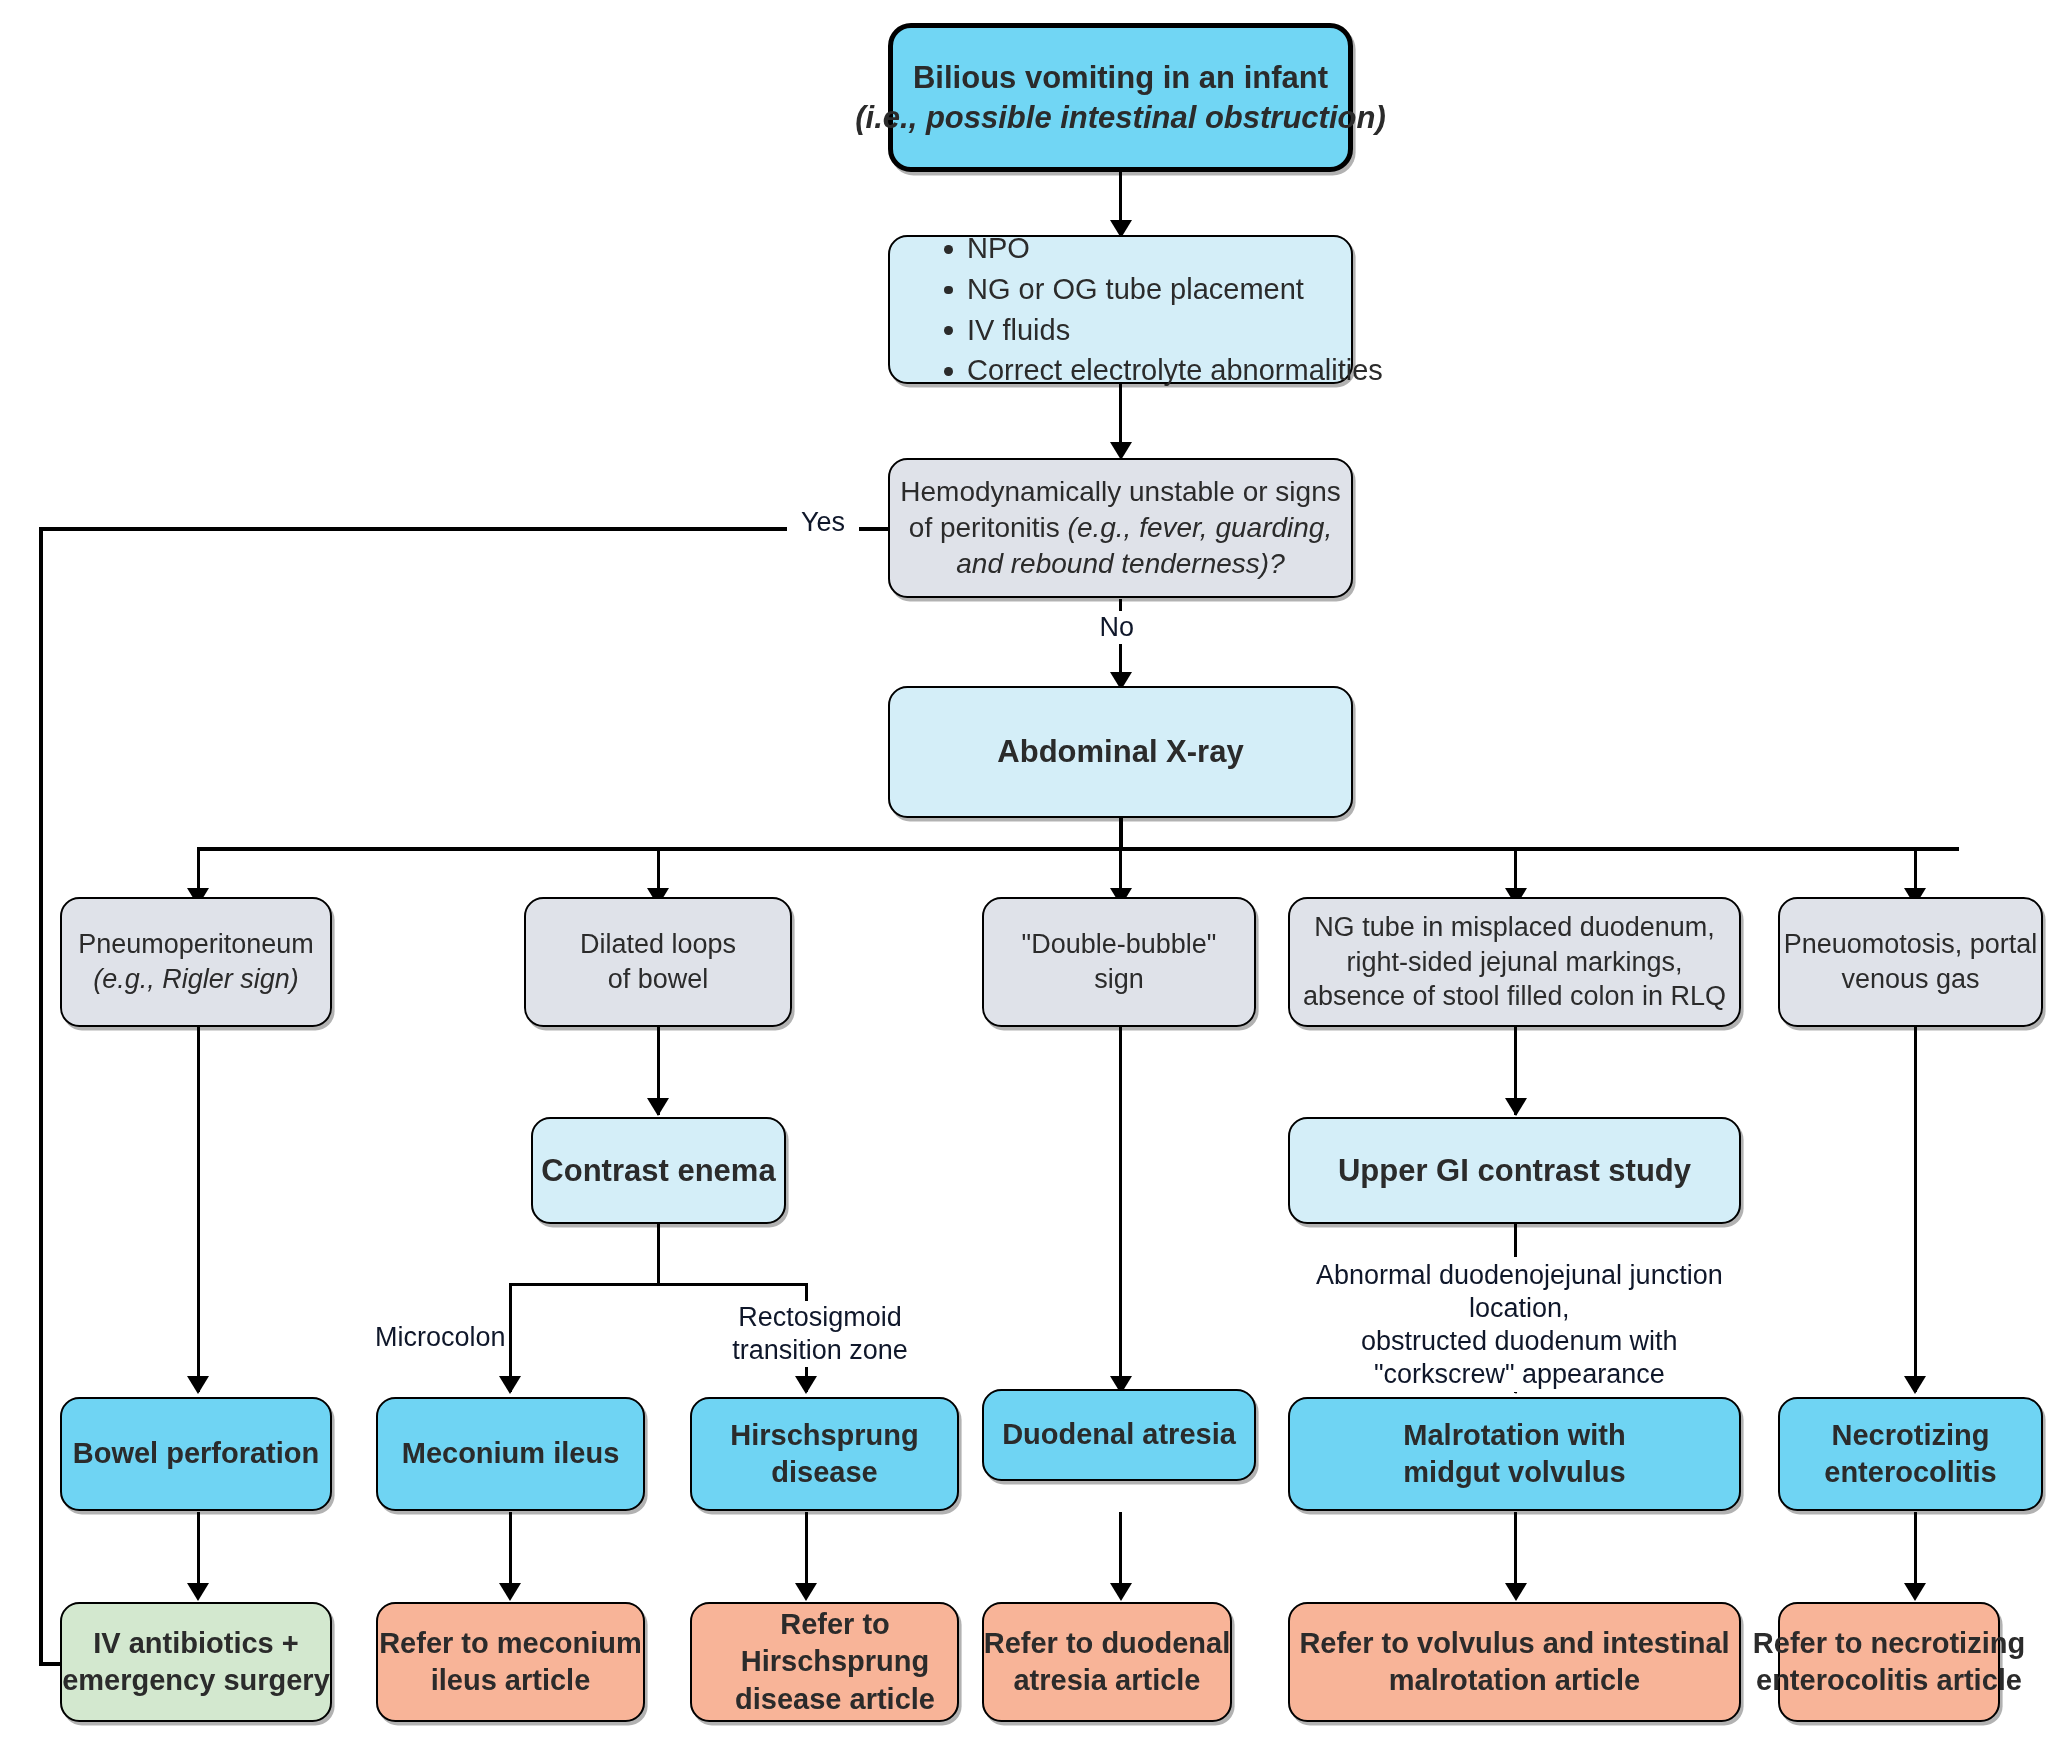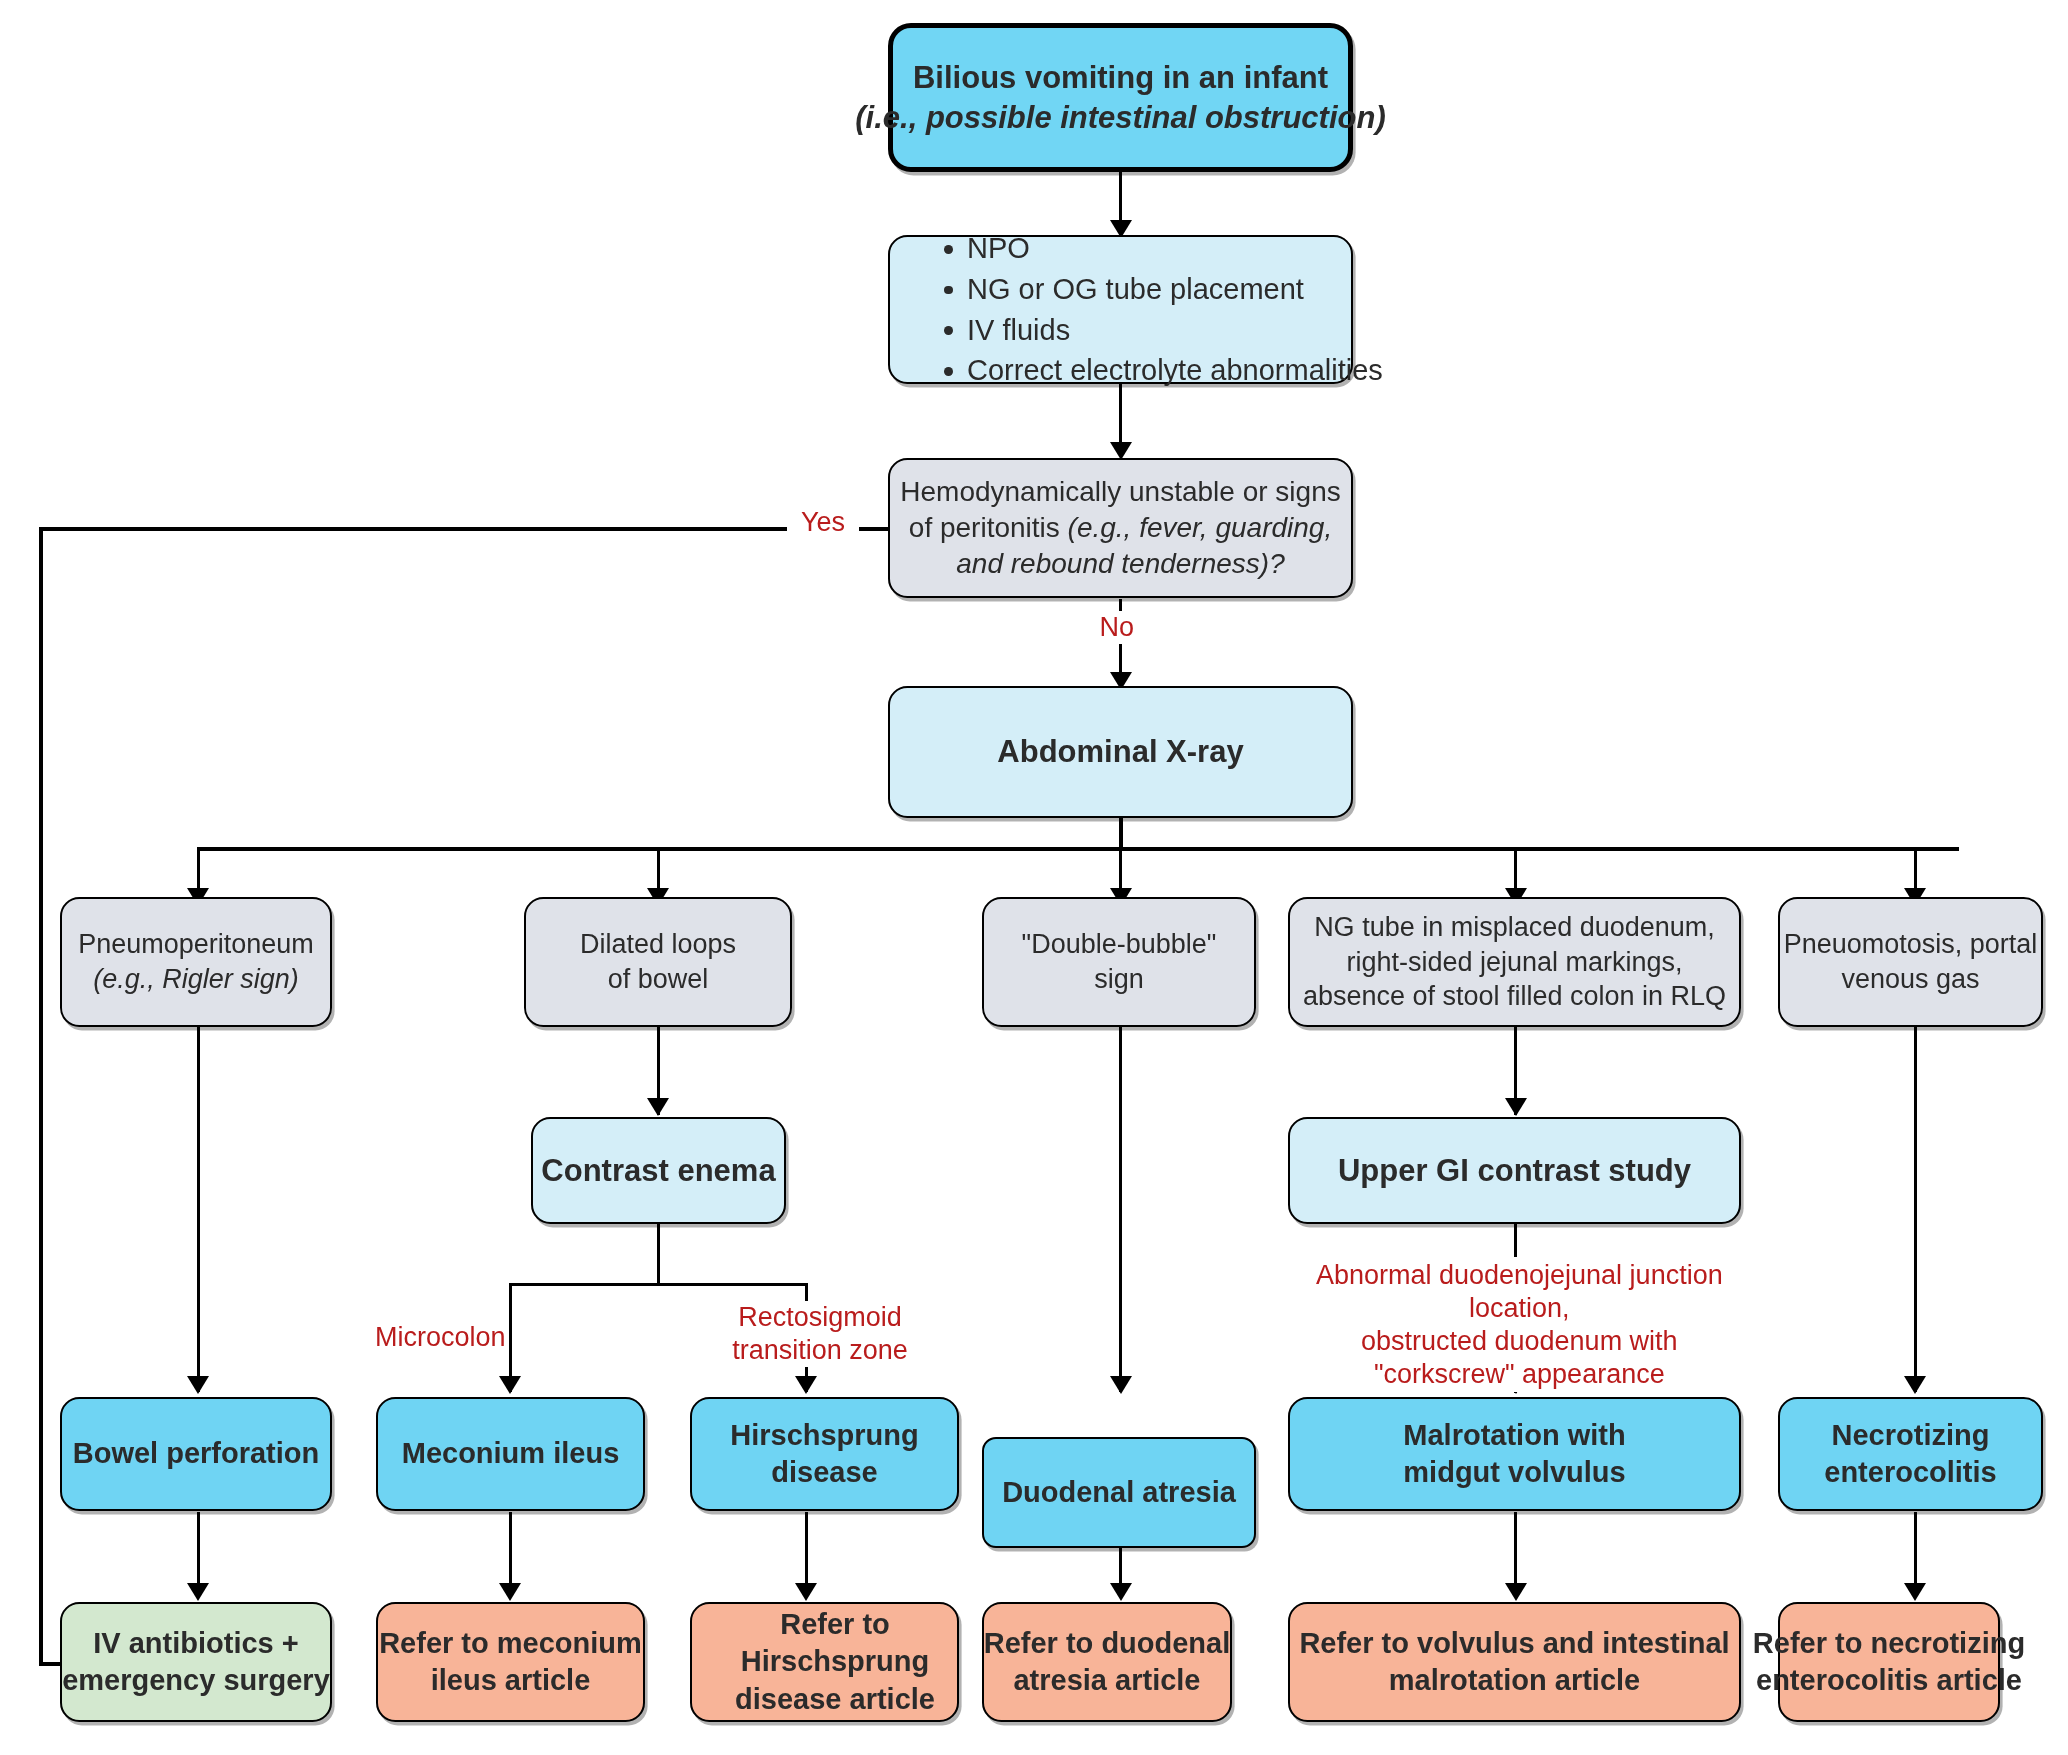--- a/index.html
+++ b/index.html
@@ -129,21 +129,21 @@
   .arrowhead.right {
     border-top: 11.4px solid transparent;
     border-bottom: 11.4px solid transparent;
     border-left: 18.4px solid #000000;
   }
 
   
   .edge-label {
     position: absolute;
     font-size: 27px;
-    color: #b91c1c;
+    color: #0f172a;
     background: #ffffff;
     line-height: 1.22;
     z-index: 4;
     white-space: nowrap;
     text-align: center;
   }
   .edge-label.multi { white-space: normal; }
 </style>
 </head>
 <body>
@@ -285,21 +285,21 @@
 
   <div class="node n-dx" style="left:376px; top:1397px; width:269px; height:114px;">
     <span class="ln">Meconium ileus</span>
   </div>
 
   <div class="node n-dx" style="left:690px; top:1397px; width:269px; height:114px;">
     <span class="ln">Hirschsprung</span>
     <span class="ln">disease</span>
   </div>
 
-  <div class="node n-dx" style="left:982px; top:1437px; width:274px; height:111px;border-radius:14px;">
+  <div class="node n-dx" style="left:982px; top:1389px; width:274px; height:92px;">
     <span class="ln">Duodenal atresia</span>
   </div>
 
   <div class="node n-dx" style="left:1288px; top:1397px; width:453px; height:114px;">
     <span class="ln">Malrotation with</span>
     <span class="ln">midgut volvulus</span>
   </div>
 
   <div class="node n-dx" style="left:1778px; top:1397px; width:265px; height:114px;">
     <span class="ln">Necrotizing</span>

